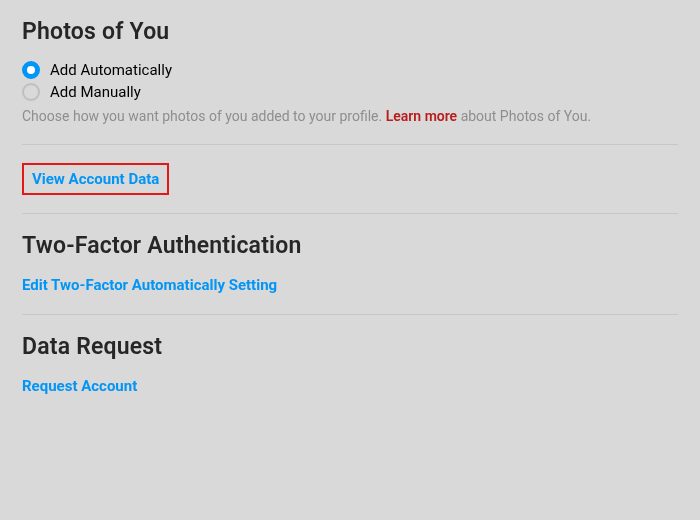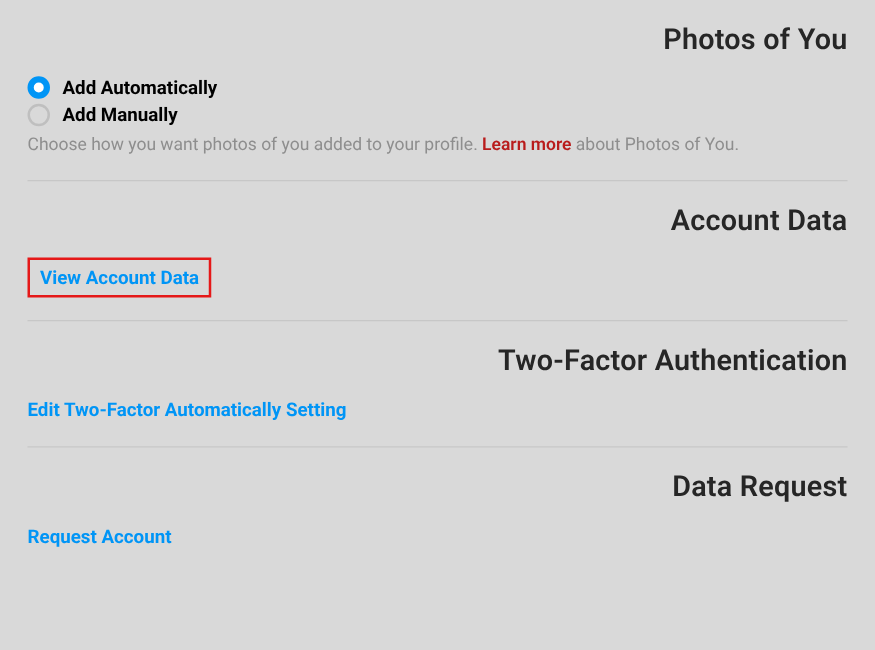--- a/index.html
+++ b/index.html
@@ -25,21 +25,20 @@
     border-bottom: none;
     margin-bottom: 0;
     padding-bottom: 6px;
   }
   h2.section-title {
     margin: 0 0 16px 0;
     font-size: 23px;
     font-weight: 600;
     color: #262626;
     letter-spacing: 0.2px;
-    text-align: right;
   }
   .radio-row {
     display: flex;
     align-items: center;
     gap: 10px;
     margin-bottom: 4px;
   }
   .radio {
     width: 18px;
     height: 18px;
@@ -51,21 +50,21 @@
   .radio.selected {
     border: 5px solid #0095f6;
     background: #ffffff;
   }
   .radio.empty {
     border: 2px solid #bfbfbf;
     background: transparent;
   }
   .radio-label {
     font-size: 15px;
-    font-weight: 700;
+    font-weight: 400;
     color: #000000;
   }
   .hint {
     margin-top: 6px;
     font-size: 14px;
     color: #8e8e8e;
     line-height: 1.35;
   }
   .link-inline {
     color: #b91c1c;
@@ -104,21 +103,20 @@
       <span class="radio empty"></span>
       <span class="radio-label">Add Manually</span>
     </div>
 
     <div class="hint">
       <span>Choose how you want photos of you added to your profile. </span><span class="link-inline">Learn more</span><span> about Photos of You.</span>
     </div>
   </div>
 
   <div class="section">
-    <h2 class="section-title">Account Data</h2>
     <span class="highlight-box">
       <span class="link-action">View Account Data</span>
     </span>
   </div>
 
   <div class="section">
     <h2 class="section-title">Two-Factor Authentication</h2>
     <span class="link-action">Edit Two-Factor Automatically Setting</span>
   </div>
 

